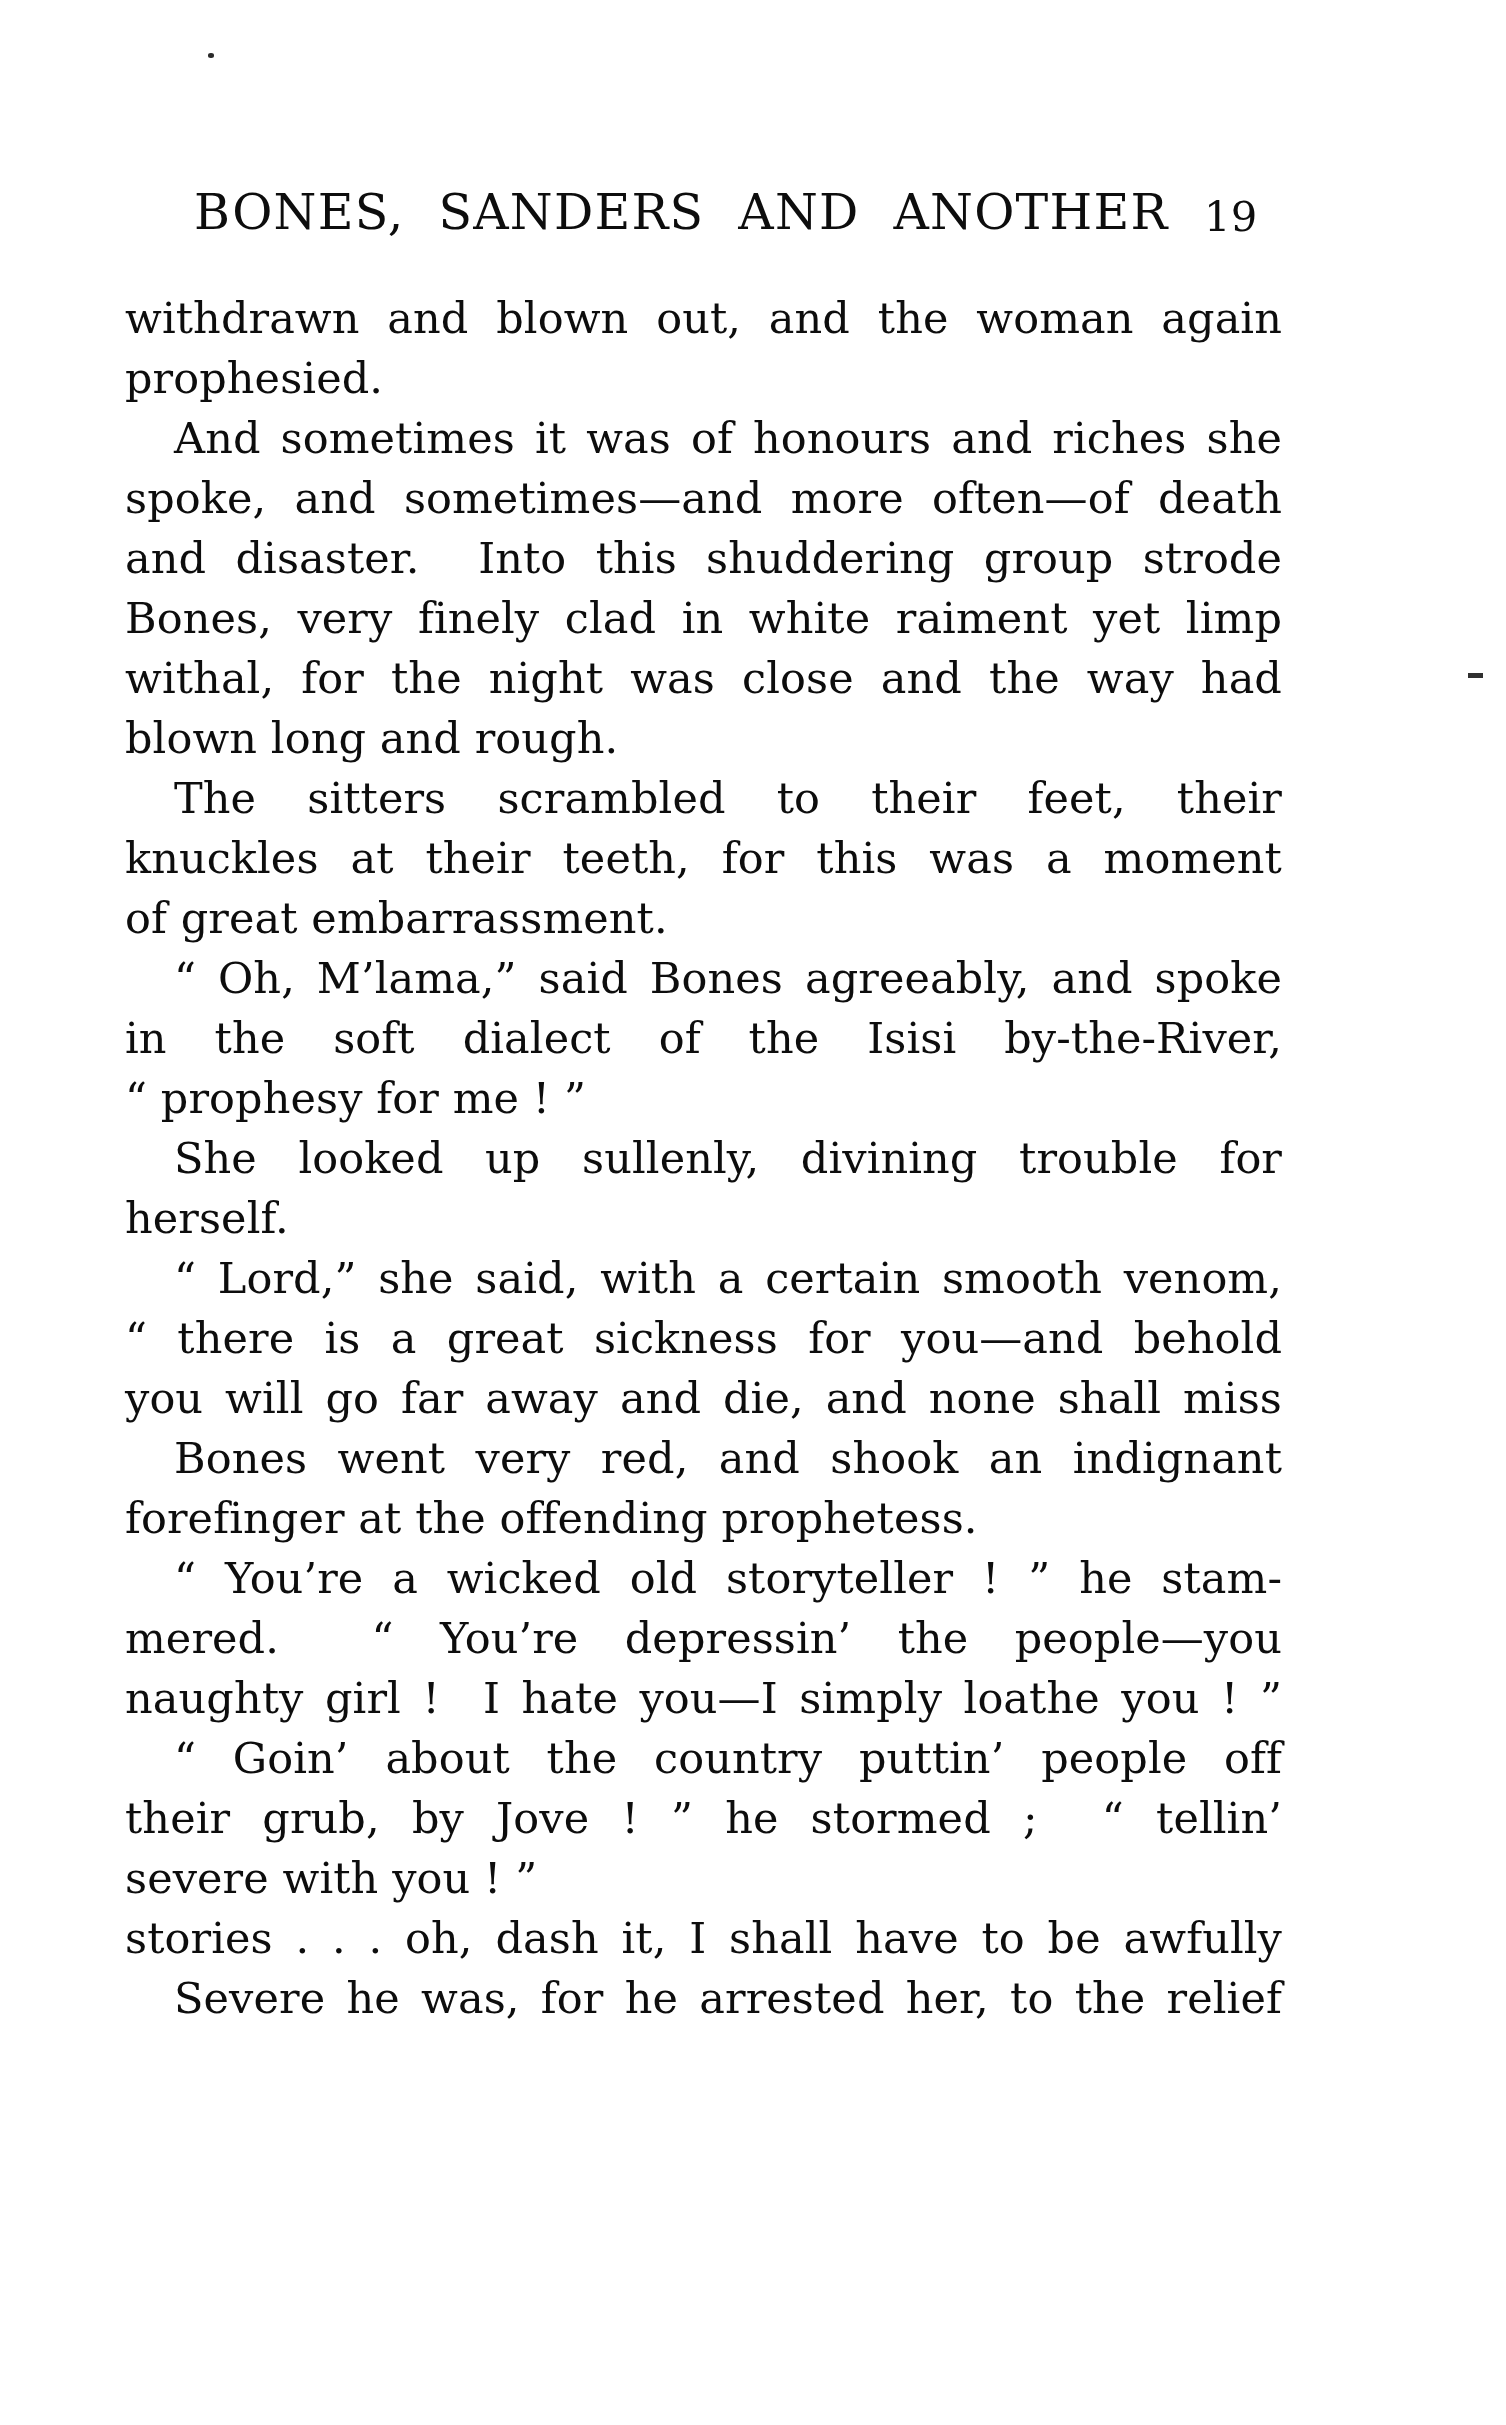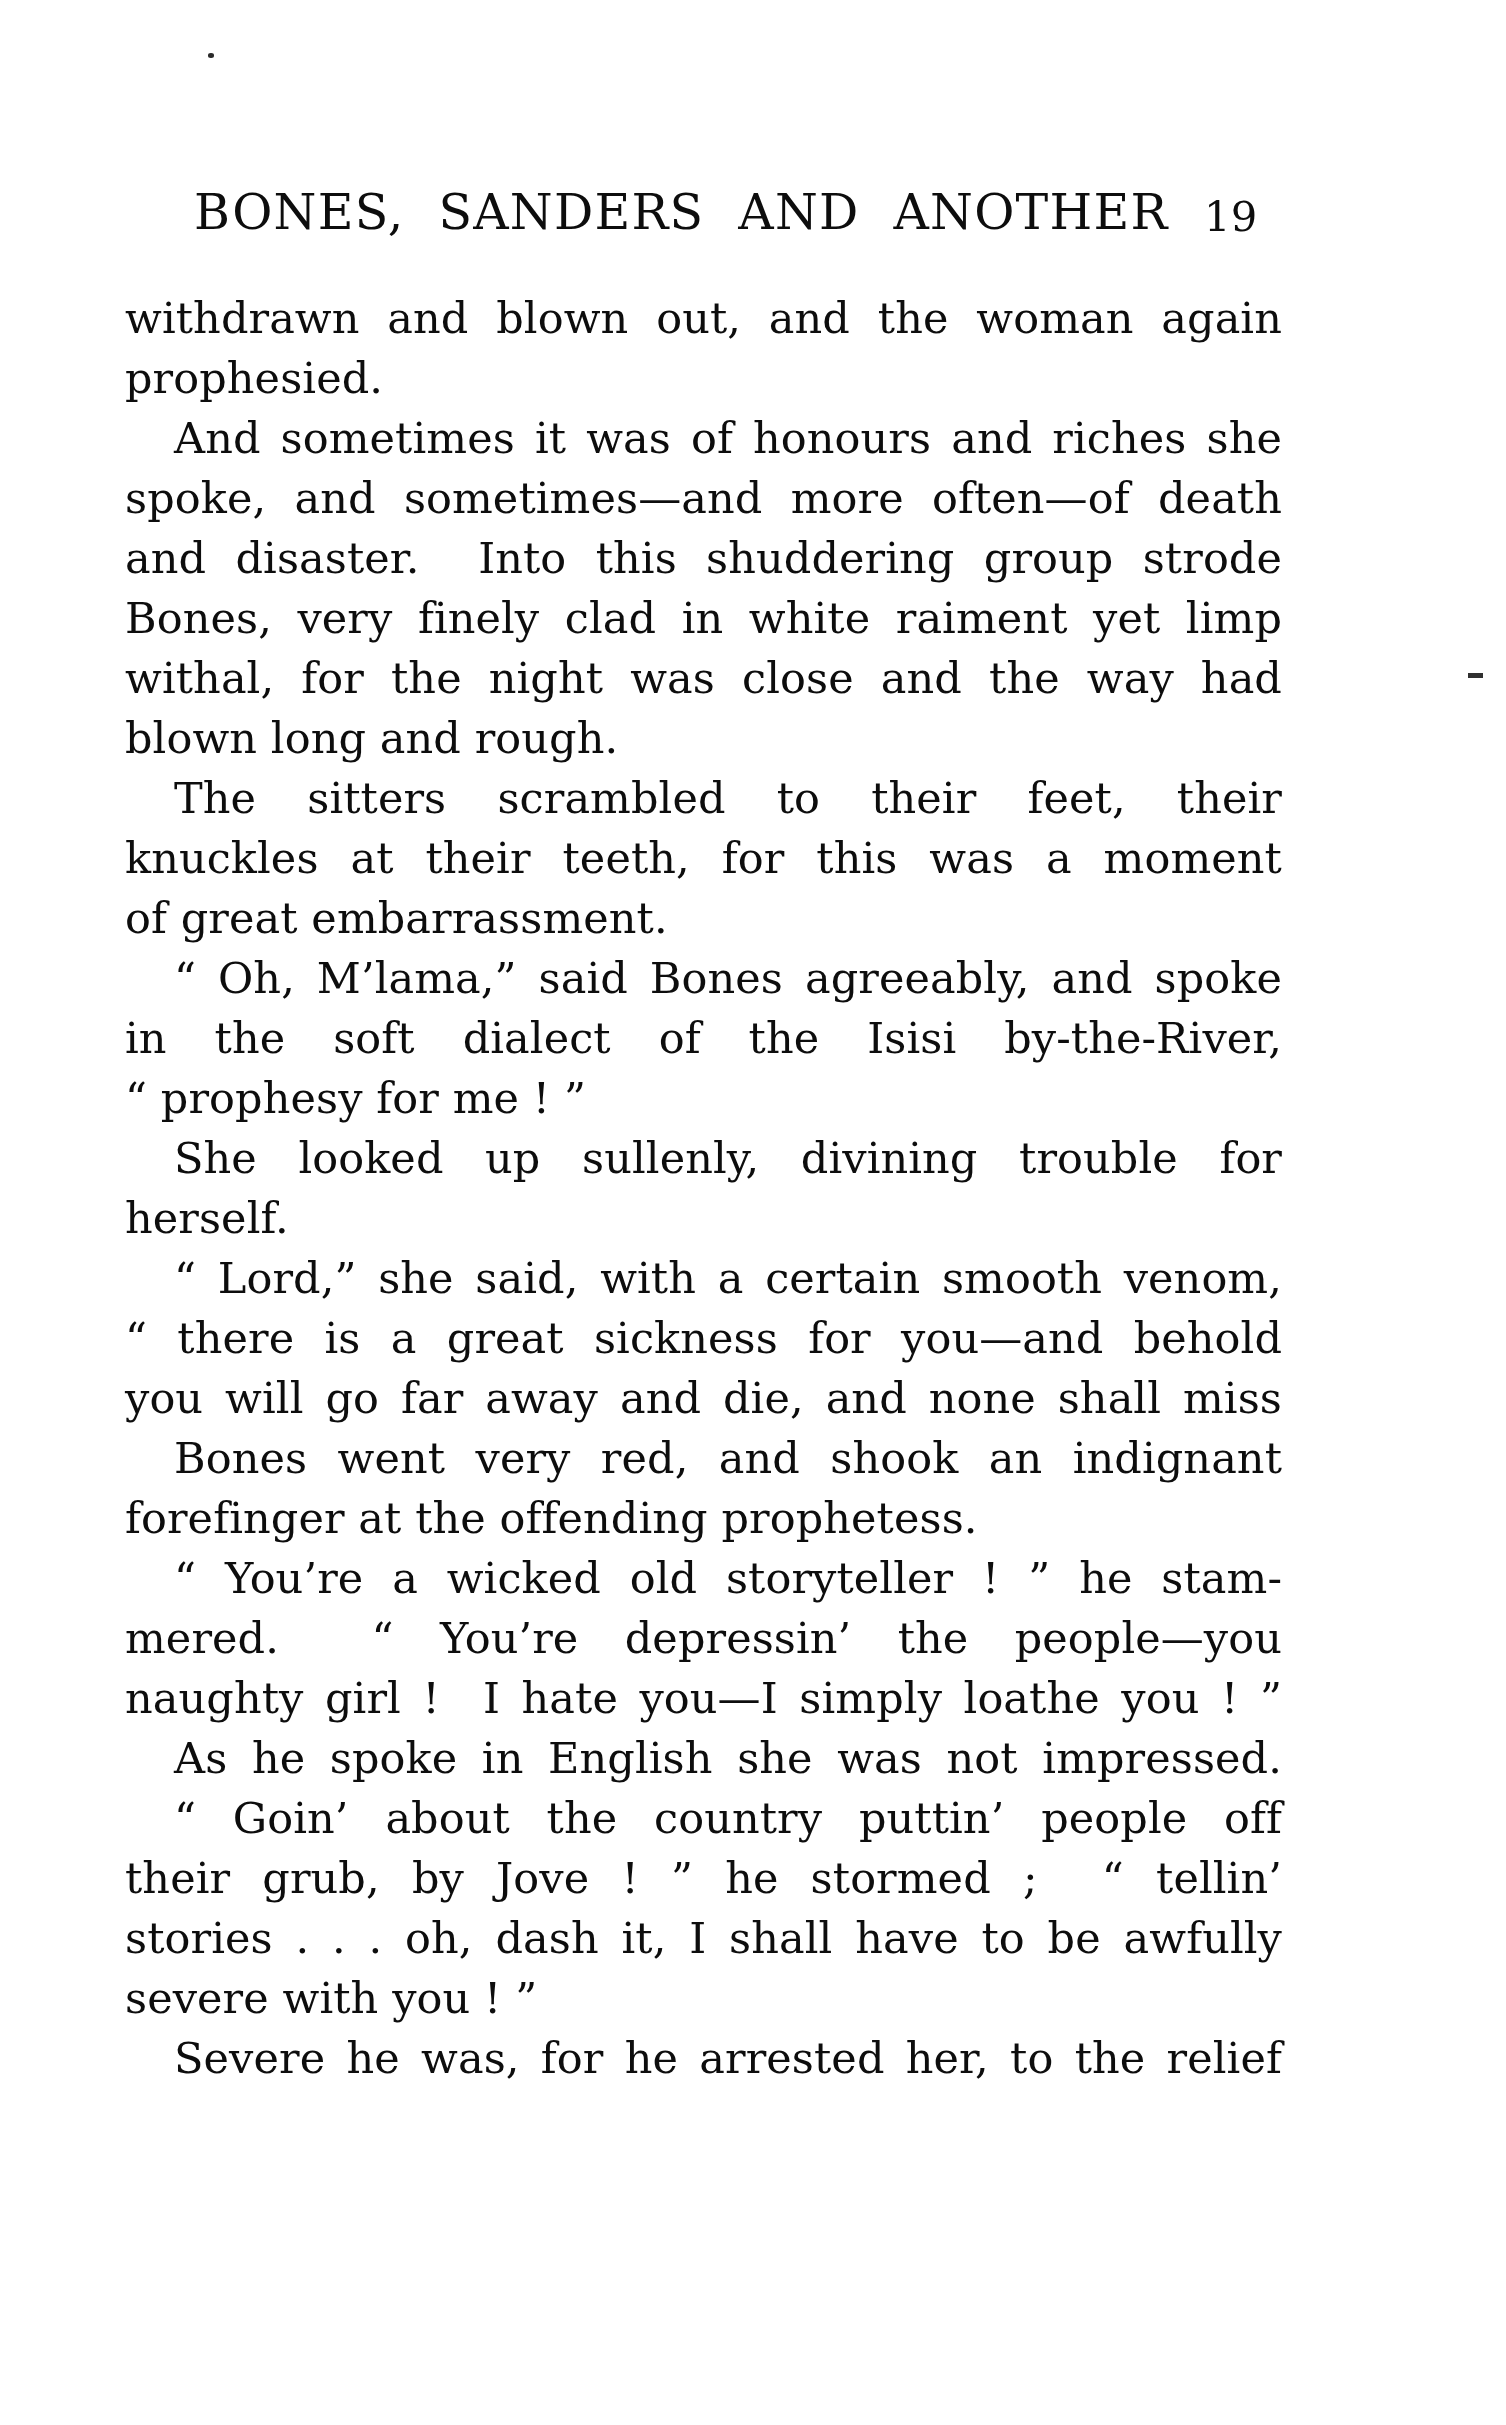--- a/index.html
+++ b/index.html
@@ -102,22 +102,21 @@
       <div class="line justify indent">She looked up sullenly, divining trouble for</div>
       <div class="line">herself.</div>
       <div class="line justify indent">“ Lord,” she said, with a certain smooth venom,</div>
       <div class="line justify">“ there is a great sickness for you—and behold</div>
       <div class="line justify">you will go far away and die, and none shall miss</div>
       <div class="line justify indent">Bones went very red, and shook an indignant</div>
       <div class="line">forefinger at the offending prophetess.</div>
       <div class="line justify indent">“ You’re a wicked old storyteller ! ” he stam-</div>
       <div class="line justify">mered.  “ You’re depressin’ the people—you</div>
       <div class="line justify">naughty girl !  I hate you—I simply loathe you ! ”</div>
-      <div class="line justify indent">As he spoke in English she was not impressed.</div>
       <div class="line justify indent">“ Goin’ about the country puttin’ people off</div>
       <div class="line justify">their grub, by Jove ! ” he stormed ;  “ tellin’</div>
+      <div class="line">severe with you ! ”</div>
       <div class="line justify">stories . . . oh, dash it, I shall have to be awfully</div>
-      <div class="line">severe with you ! ”</div>
       <div class="line justify indent">Severe he was, for he arrested her, to the relief</div>
     </div>
 
 </div>
 
 
 </body></html>

